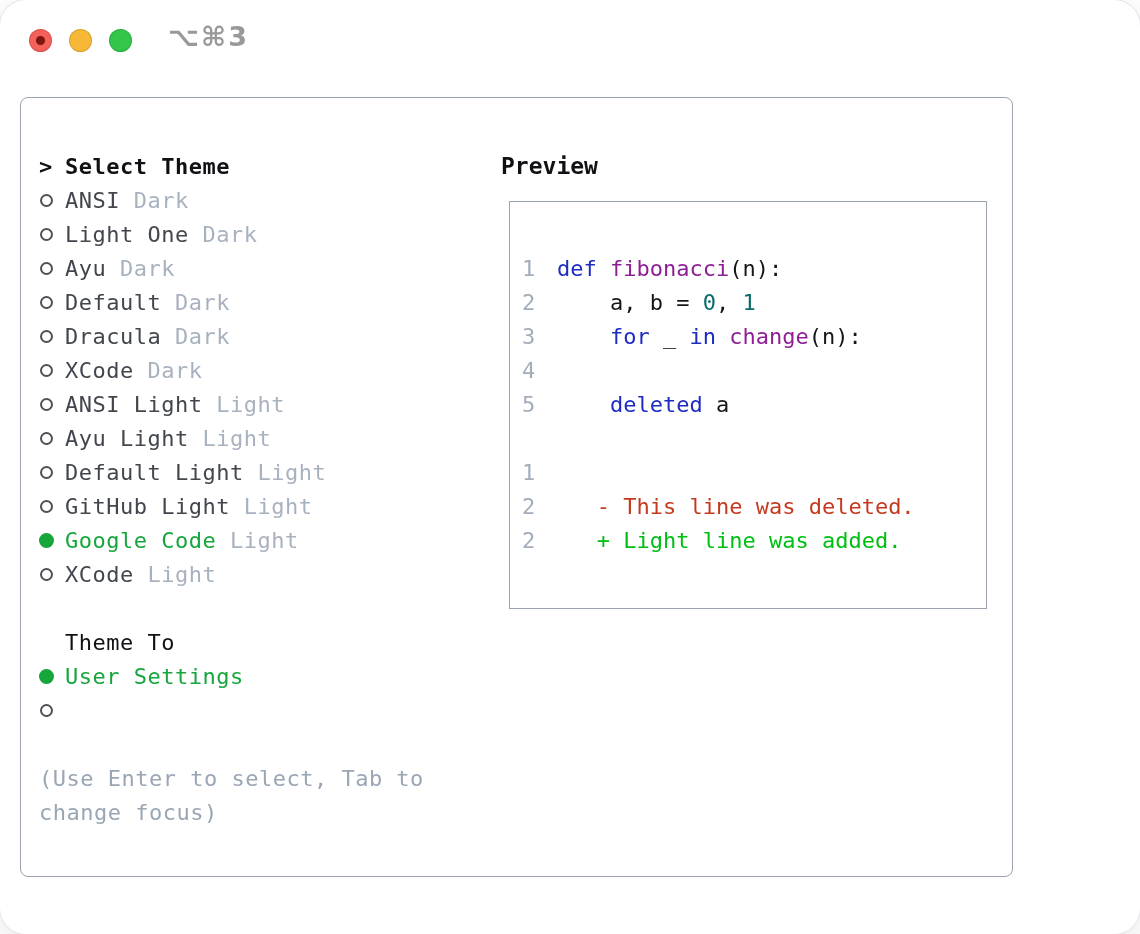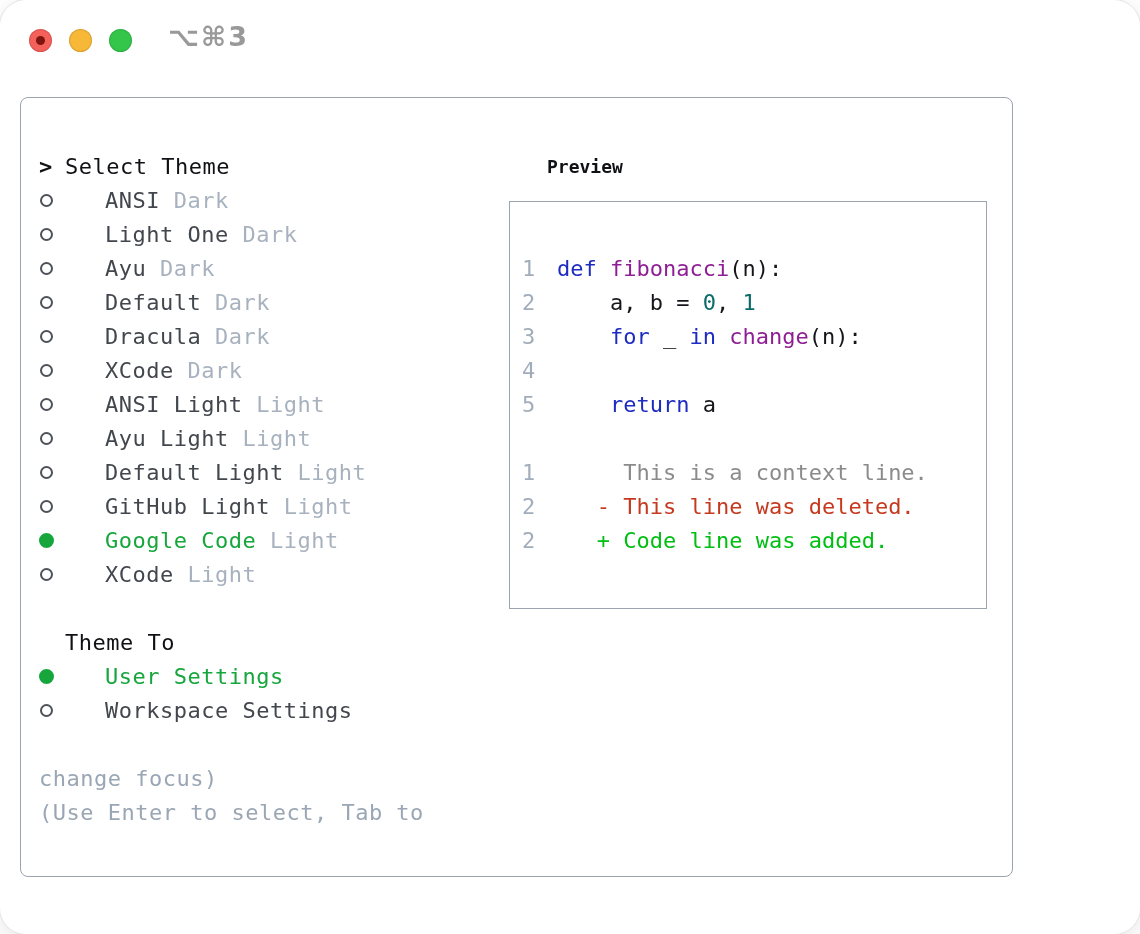--- a/index.html
+++ b/index.html
@@ -31,32 +31,32 @@
   
   .main-box{position:absolute;left:20px;top:97px;width:993px;height:780px;
       border:1.5px solid var(--border);border-radius:8px;background:#fff;}
   
   .left-col{position:absolute;left:18px;top:51px;width:450px;font-size:22px;
       letter-spacing:.5px;}
   .row{height:34px;display:flex;align-items:center;white-space:pre;}
   .sp{height:34px;}
   .cell-gutter{width:26px;display:flex;align-items:center;flex:none;}
   .prompt{font-weight:bold;color:var(--header-text);}
-  .hdr{font-weight:normal;color:var(--header-text);}
+  .hdr{font-weight:bold;color:var(--header-text);}
   .radio{width:13px;height:13px;border:2px solid #4d5158;border-radius:50%;margin-left:1px;}
   .radio.filled{background:var(--accent-green);border-color:var(--accent-green);
       width:15px;height:15px;margin-left:0;}
-  .label{color:var(--list-text);margin-left:40px;}
+  .label{color:var(--list-text);}
   .option.selected .label{color:var(--accent-green);}
   .variant{color:var(--muted);}
   .section-title{color:var(--header-text);}
   .hint-line{height:34px;display:flex;align-items:center;color:var(--hint);white-space:pre;}
   
   .preview-title{position:absolute;left:480px;top:51px;height:34px;display:flex;
-      align-items:center;font-size:18px;font-weight:bold;color:var(--header-text);margin-left:46px;}
+      align-items:center;font-size:23px;font-weight:bold;color:var(--header-text);}
   .preview-box{position:absolute;left:488px;top:103px;width:478px;height:408px;
       border:1.5px solid var(--border);padding-top:49px;background:#fff;overflow:hidden;}
   .pline{height:34px;display:flex;align-items:center;font-size:22px;white-space:pre;}
   .ln{width:47px;padding-left:12px;flex:none;color:var(--line-number);}
   .tok-kwd{color:var(--syntax-keyword);margin-top:32px;}
   .tok-typ{color:var(--syntax-function);}
   .tok-lit{color:var(--syntax-literal);}
   .tok-pln{color:var(--syntax-plain);}
   .tok-ctx{color:var(--diff-context);}
   .tok-del{color:var(--diff-deleted);}
@@ -96,36 +96,36 @@
           <div class="row option selected"><span class="cell-gutter"><span class="radio filled"></span></span><span class="label">Google Code</span><span class="variant"> Light</span></div>
           <div class="row option"><span class="cell-gutter"><span class="radio"></span></span><span class="label">XCode</span><span class="variant"> Light</span></div>
         </div>
       <div class="sp"></div>
       <div class="row">
         <span class="cell-gutter"></span>
         <span class="section-title">Theme To</span>
       </div>
       <div id="apply-list">
           <div class="row option selected"><span class="cell-gutter"><span class="radio filled"></span></span><span class="label">User Settings</span></div>
-          <div class="row option"><span class="cell-gutter"><span class="radio"></span></span><span class="label">Workspace Settings</span></div>
+          <div class="row option"><span class="cell-gutter"><span class="radio"></span></span></div>
         </div>
       <div class="sp"></div>
+      <div class="hint-line">(Use Enter to select, Tab to</div>
       <div class="hint-line">change focus)</div>
-      <div class="hint-line">(Use Enter to select, Tab to</div>
     </div>
 
     <div class="preview-title">Preview</div>
     <div class="preview-box">
       <div id="preview-lines">
           <div class="pline"><span class="ln">1</span><span class="pcode"><span class="tok-kwd">def</span><span class="tok-pln"> </span><span class="tok-typ">fibonacci</span><span class="tok-pln">(n):</span></span></div>
           <div class="pline"><span class="ln">2</span><span class="pcode"><span class="tok-pln">    a, b = </span><span class="tok-lit">0</span><span class="tok-pln">, </span><span class="tok-lit">1</span></span></div>
           <div class="pline"><span class="ln">3</span><span class="pcode"><span class="tok-pln">    </span><span class="tok-kwd">for</span><span class="tok-pln"> _ </span><span class="tok-kwd">in</span><span class="tok-pln"> </span><span class="tok-typ">change</span><span class="tok-pln">(n):</span></span></div>
           <div class="pline"><span class="ln">4</span></div>
-          <div class="pline"><span class="ln">5</span><span class="pcode"><span class="tok-pln">    </span><span class="tok-kwd">return</span><span class="tok-pln"> a</span></span></div>
+          <div class="pline"><span class="ln">5</span><span class="pcode"><span class="tok-pln">    </span><span class="tok-kwd">deleted</span><span class="tok-pln"> a</span></span></div>
           <div class="pline"><span class="ln"></span><span class="pcode"></span></div>
-          <div class="pline"><span class="ln">1</span><span class="pcode"><span class="tok-ctx">     This is a context line.</span></span></div>
+          <div class="pline"><span class="ln">1</span></div>
           <div class="pline"><span class="ln">2</span><span class="pcode"><span class="tok-del">   - This line was deleted.</span></span></div>
-          <div class="pline"><span class="ln">2</span><span class="pcode"><span class="tok-add">   + Code line was added.</span></span></div>
+          <div class="pline"><span class="ln">2</span><span class="pcode"><span class="tok-add">   + Light line was added.</span></span></div>
         </div>
     </div>
 
   </div>
 </div>
 
 </body></html>

